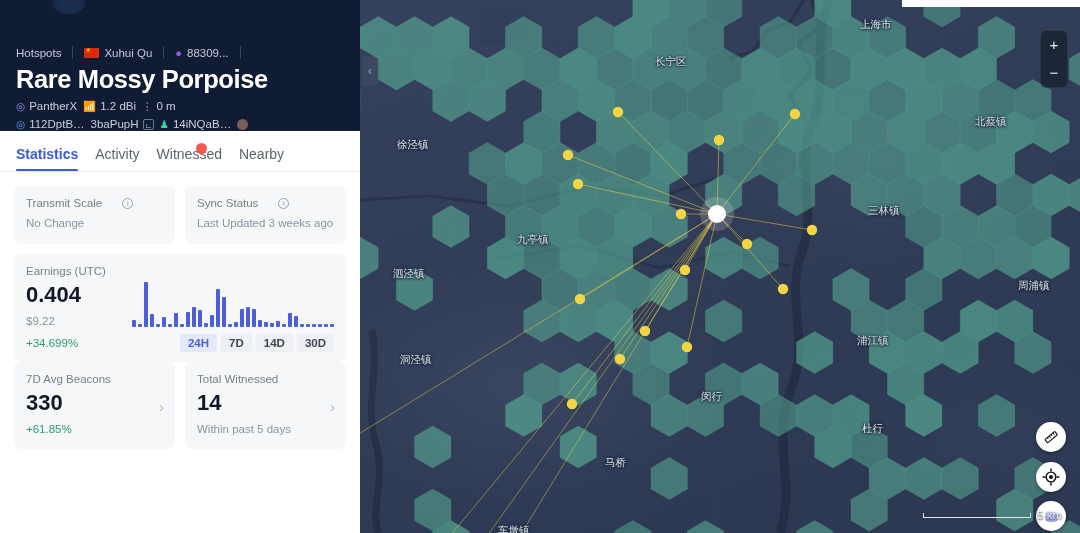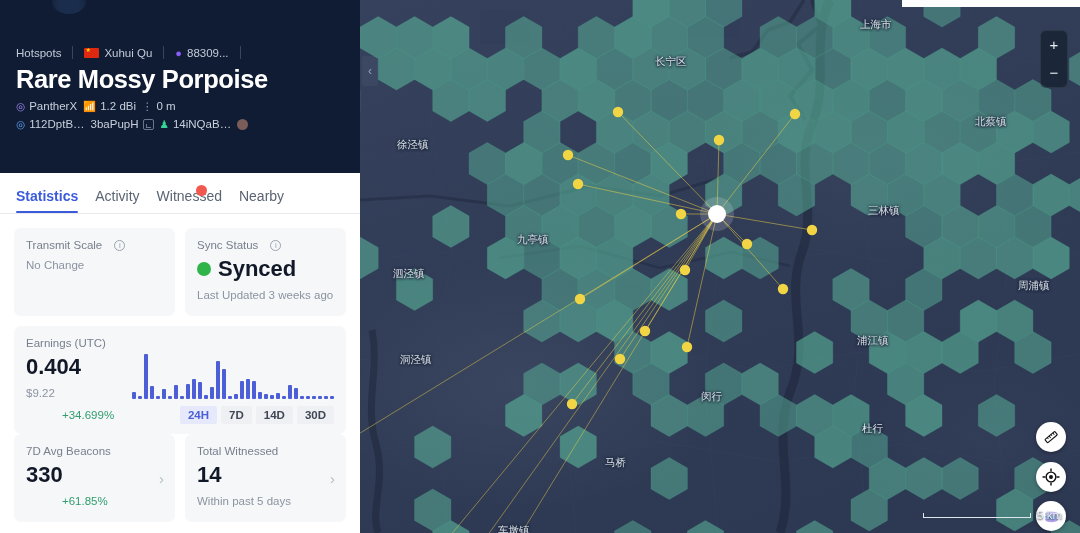--- a/index.html
+++ b/index.html
@@ -16,21 +16,21 @@
     width: 360px; height: 533px;
     position: relative;
     background: #ffffff;
     display: flex; flex-direction: column;
     z-index: 5;
     overflow: hidden;
   }
   #panel-head {
     background: #101c33;
     padding: 0 8px 14px 16px;
-    height: 173px;
+    height: 131px;
     position: relative;
   }
   #logo-stub {
     position: absolute; left: 52px; top: -12px;
     width: 34px; height: 26px;
     border-radius: 50%;
     background: radial-gradient(circle at 50% 70%, #1b2d4d 40%, #16253f 70%, rgba(16,28,51,0) 72%);
   }
   #logo-stub:after {
     content:""; position:absolute; left:8px; top:6px; width:18px; height:4px;
@@ -108,41 +108,41 @@
 
   
   #cards { padding: 14px 14px 0 14px; flex: 1; overflow: hidden; background: #fff; }
   .row2 { display: flex; gap: 10px; margin-bottom: 10px; }
   .card {
     background: #f6f7f9; border-radius: 7px;
     padding: 11px 12px 12px 12px; flex: 1; position: relative;
   }
   .card-label {
     font-size: 11.5px; color: #78808d;
-    display: flex; align-items: center; gap: 12px;
+    display: flex; align-items: center; gap: 20px;
   }
   .info-i {
     width: 11px; height: 11px; border-radius: 50%;
     border: 1px solid #9aa3af; color: #9aa3af;
     font-size: 8px; line-height: 9.5px; text-align: center;
     font-style: normal; display: inline-block;
   }
   .card-value {
     font-size: 22px; font-weight: bold; color: #111827;
     margin-top: 6px; display: flex; align-items: center; gap: 7px;
     line-height: 1.1;
   }
   .hexdot {
     width: 14px; height: 15px; background: #2fb44a;
     clip-path: polygon(50% 0%, 100% 25%, 100% 75%, 50% 100%, 0% 75%, 0% 25%);
     display: inline-block;
   }
   .circdot { width: 14px; height: 14px; border-radius: 50%; background: #2fb44a; display:inline-block; }
   .card-sub { font-size: 11.5px; color: #8b94a1; margin-top: 7px; line-height: 1.35; }
-  .card-sub.green { color: #2f9e6e; margin-left: 36px; }
+  .card-sub.green { color: #2f9e6e; }
   .chev {
     position: absolute; right: 11px; top: 50%; transform: translateY(-50%);
     color: #b4bcc8; font-size: 15px; font-weight: 300;
   }
 
   
   #earn-card { display: flex; align-items: stretch; gap: 4px; padding-bottom: 10px; }
   #earn-left { width: 98px; flex: none; }
   #earn-right { flex: 1; display: flex; flex-direction: column; justify-content: flex-end; }
   #bars { display: flex; align-items: flex-end; gap: 2px; height: 48px; padding-left: 4px; }
@@ -289,24 +289,20 @@
             <span>Transmit Scale</span>
             <i class="info-i">i</i>
           </div>
           <div class="card-sub">No Change</div>
         </div>
 
         <div class="card">
           <div class="card-label">
             <span>Sync Status</span>
             <i class="info-i">i</i>
-          </div>
-          <div class="card-value">
-            <span class="circdot"></span>
-            <span>Synced</span>
           </div>
           <div class="card-sub">Last Updated 3 weeks ago</div>
         </div>
       </div>
 
       <div class="card" id="earn-card">
         <div id="earn-left">
           <div class="card-label">Earnings (UTC)</div>
           <div class="card-value">0.404</div>
           <div class="card-sub">$9.22</div>

